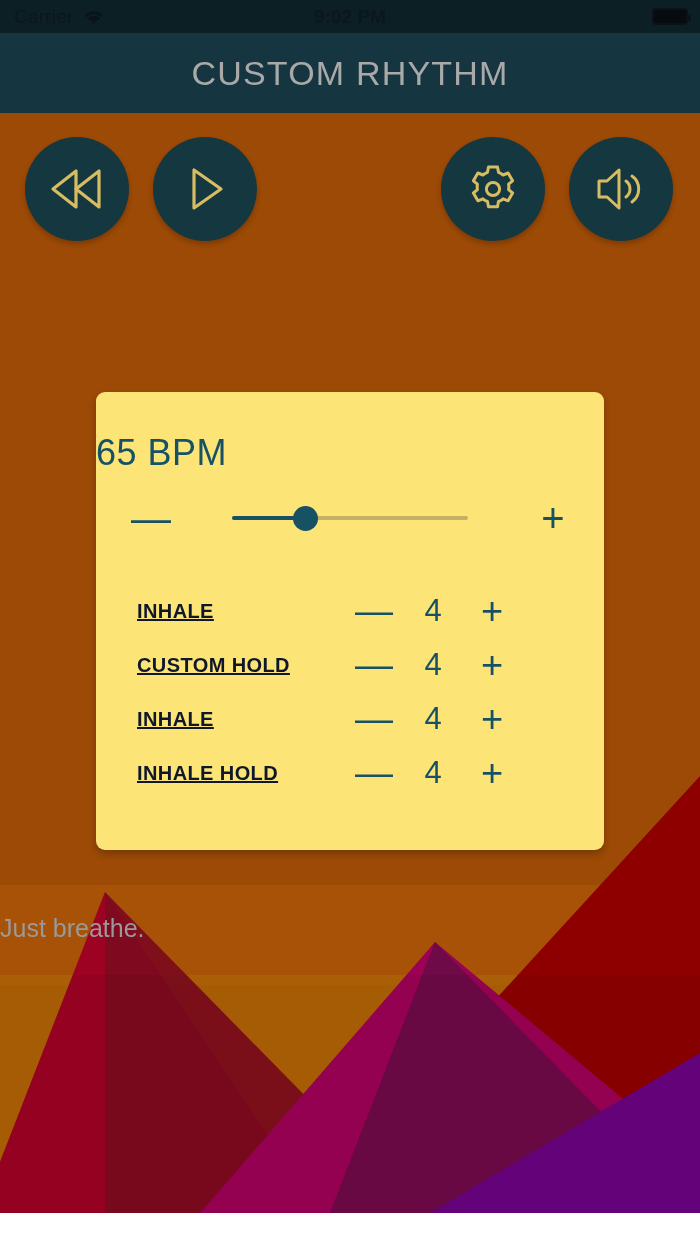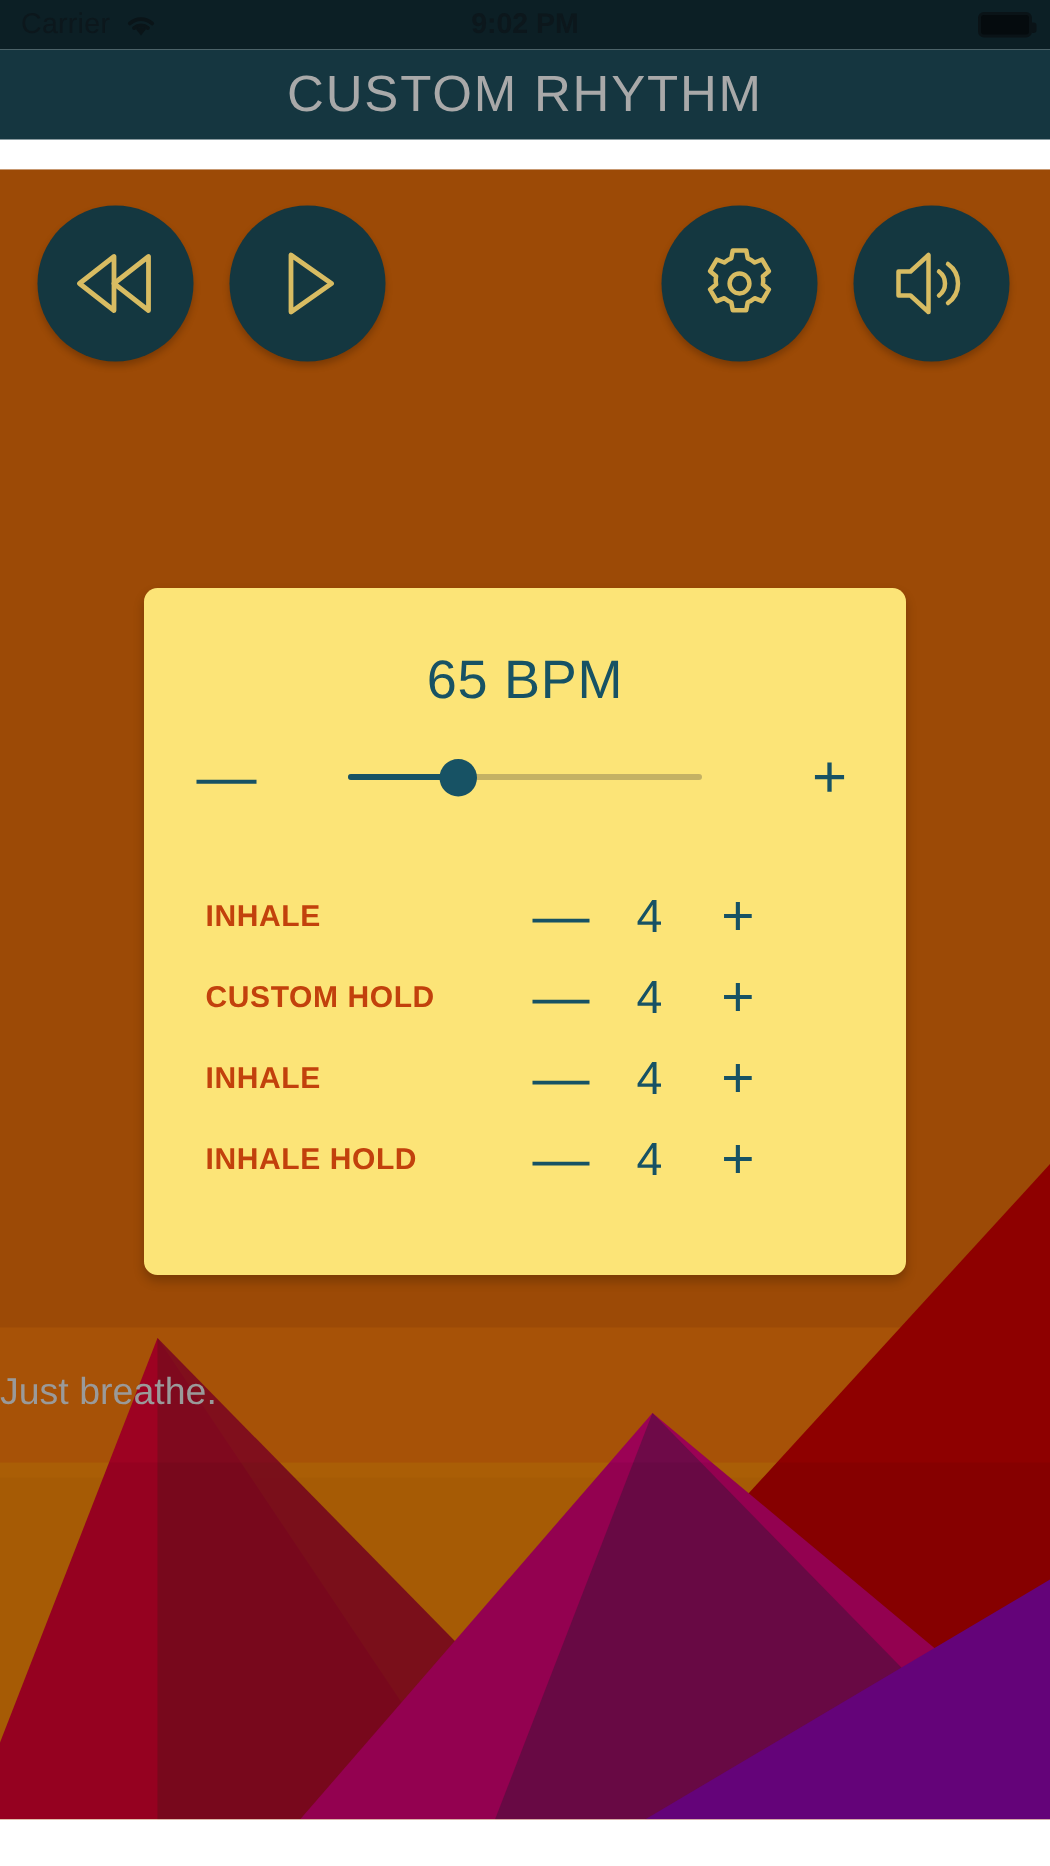--- a/index.html
+++ b/index.html
@@ -42,21 +42,21 @@
   }
   .battery::after{
     content:""; position:absolute; right:-5px; top:5px;
     width:3px; height:7px; background:#0a1317; border-radius:0 2px 2px 0;
   }
   .wifi { width:26px; height:19px; display:block; }
 
   
   .navbar {
     position:absolute; left:0; top:33px;
-    width:700px; height:60px;
+    width:700px; height:80px;
     background:#153640;
     display:flex; align-items:center; justify-content:center;
   }
   .nav-title {
     color:#a9a9a9;
     font-size:34px;
     letter-spacing:1.2px;
     font-weight:400;
   }
 
@@ -92,21 +92,20 @@
   .card {
     position:absolute; left:96px; top:392px;
     width:508px; height:458px;
     background:#fce477;
     border-radius:9px;
     box-shadow:0 4px 7px rgba(0,0,0,.23);
     overflow:hidden;
   }
   .bpm-label {
     position:absolute; left:0; top:40px; width:100%;
-    text-align:center;
     color:#175264;
     font-size:36px; font-weight:500; letter-spacing:.5px;
   }
 
   
   .slider-row {
     position:absolute; left:0; top:100px; width:508px; height:52px;
   }
   .sl-minus, .sl-plus {
     position:absolute; top:0; width:46px; height:52px;
@@ -135,21 +134,21 @@
     background:#175264;
   }
 
   
   .phases { position:absolute; left:0; top:192px; width:508px; }
   .prow {
     position:relative; height:54px; display:flex; align-items:center;
   }
   .p-label {
     position:absolute; left:41px;
-    color:#c2410c; font-size:20px; font-weight:bold; letter-spacing:.4px;
+    color:#0f172a; font-size:20px; font-weight:bold; letter-spacing:.4px;text-decoration:underline;
   }
   .p-minus, .p-plus {
     position:absolute; width:44px; height:54px;
     display:flex; align-items:center; justify-content:center;
     color:#175264; font-size:38px; font-weight:300; line-height:1;
     cursor:pointer; background:none; border:none; padding:0;
     font-family:"Liberation Sans", sans-serif;
   }
   .p-minus { left:256px; }
   .p-plus  { left:374px; }

